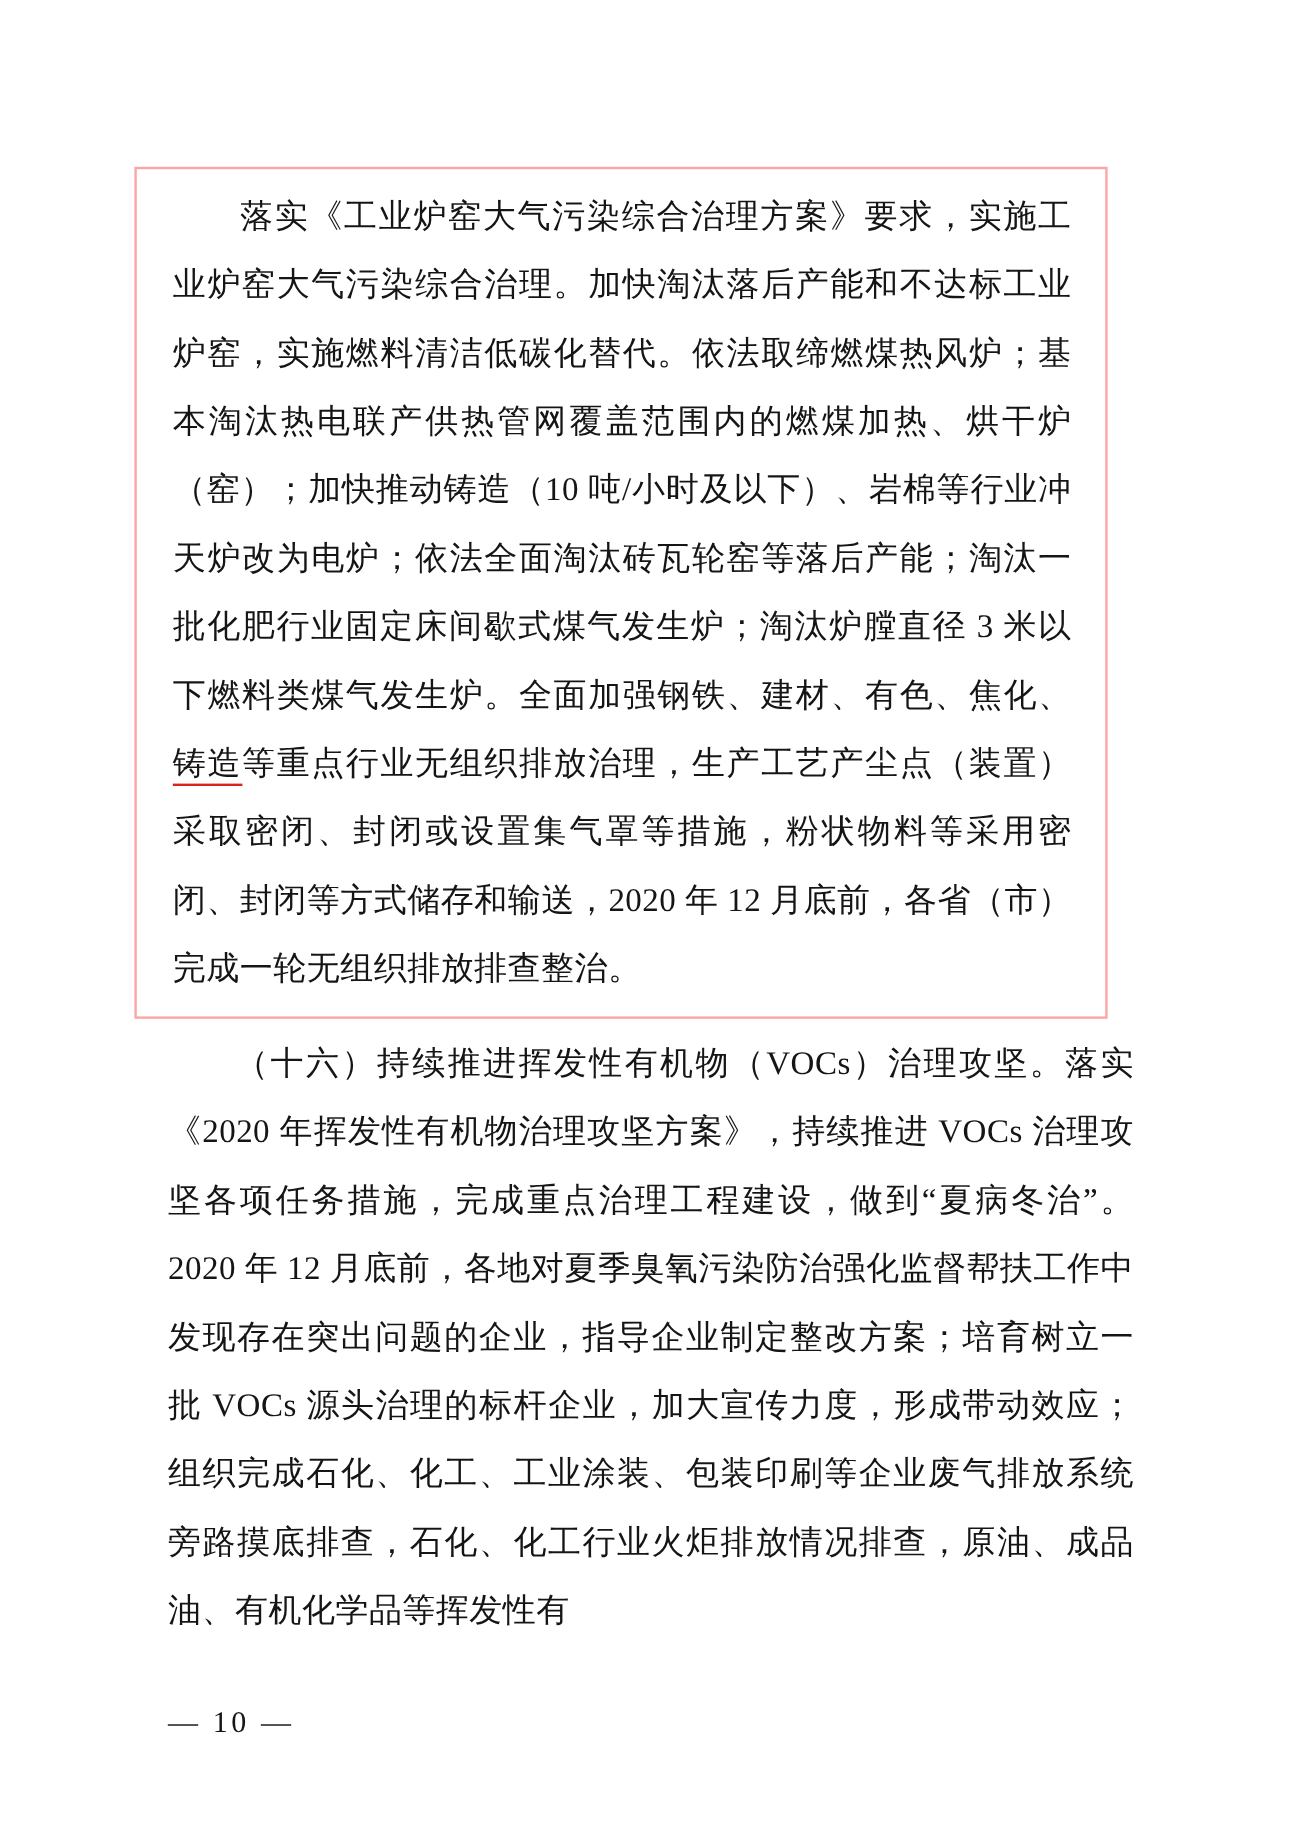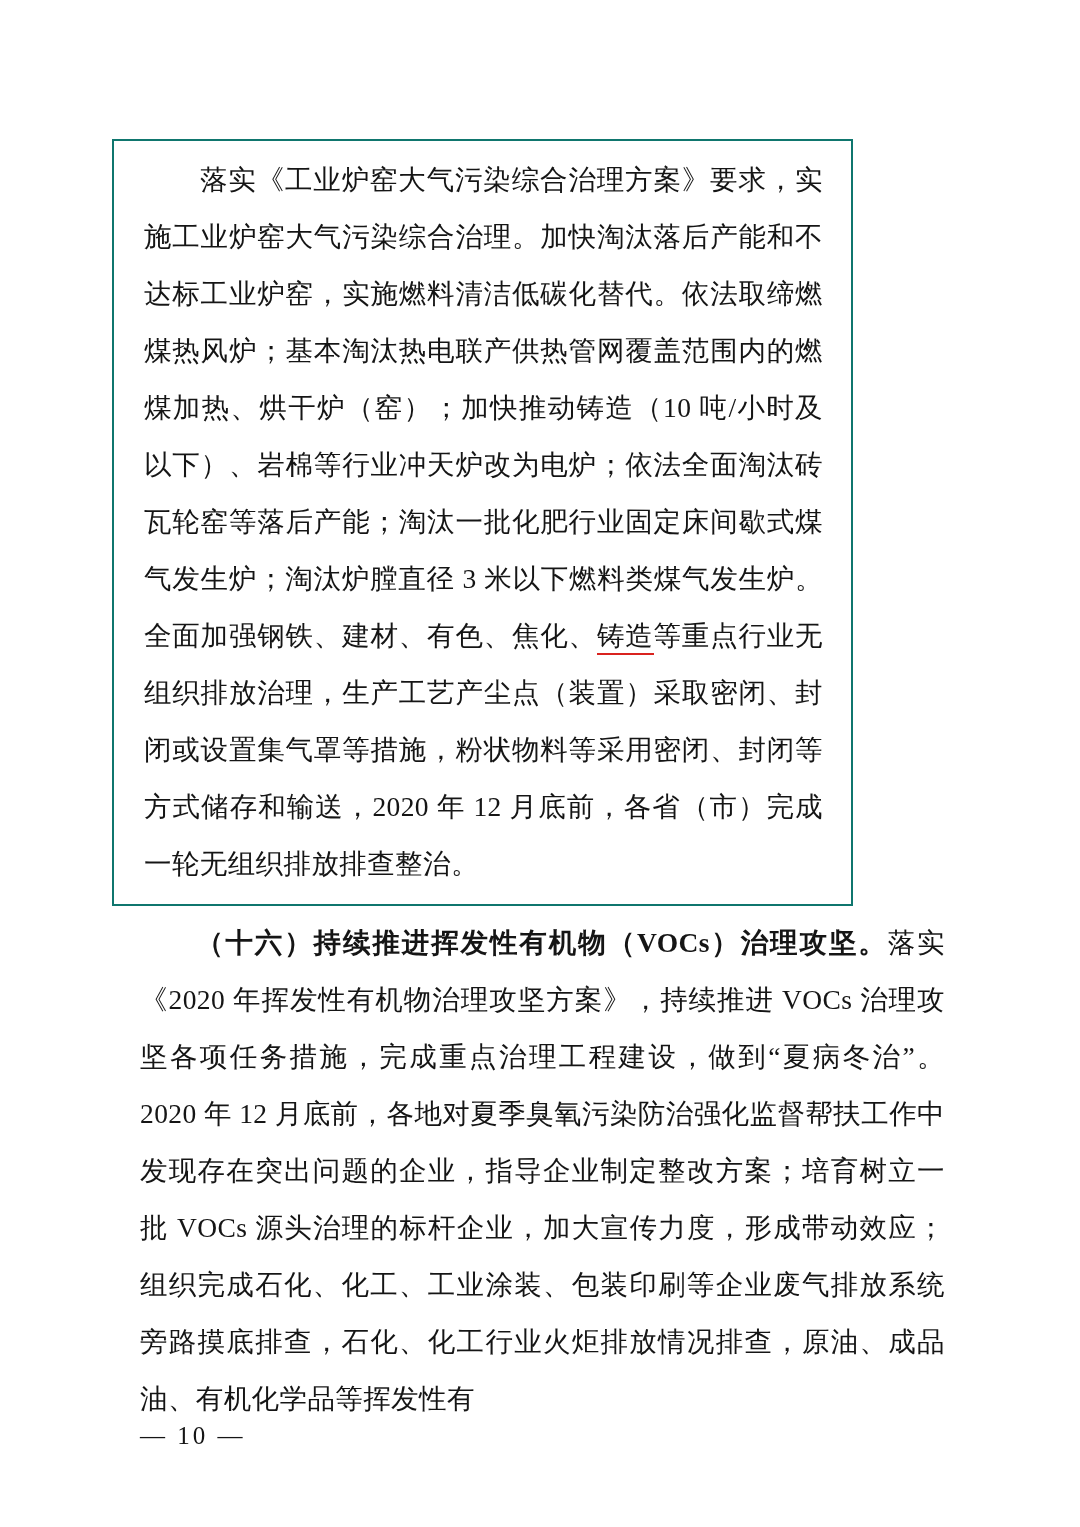--- a/index.html
+++ b/index.html
@@ -39,42 +39,42 @@
     color: #151515;
   }
 
   .indent {
     text-indent: 56px;
   }
 
   
   .boxed {
     position: relative;
-    border: 2px solid #0f766e;
+    border: 2px solid #fca5a5;
     margin: 4px 0 0 -28px;
     padding: 10px 28px 12px 30px;
-    width: 741px;
+    width: 811px;
     box-sizing: border-box;
   }
 
   .boxed .para {
     text-indent: 56px;
   }
 
   .underline-red {
     border-bottom: 2.5px solid #d9231f;
     padding-bottom: 2px;
   }
 
   .after-box {
     margin-top: 8px;
   }
 
   .bold-lead {
-    font-weight: bold;
+    font-weight: normal;
   }
 
   .page-number {
     position: absolute;
     left: 140px;
     top: 1390px;
     font-size: 25px;
     letter-spacing: 3px;
     color: #151515;
     font-family: "Liberation Serif", "DejaVu Serif", serif;

